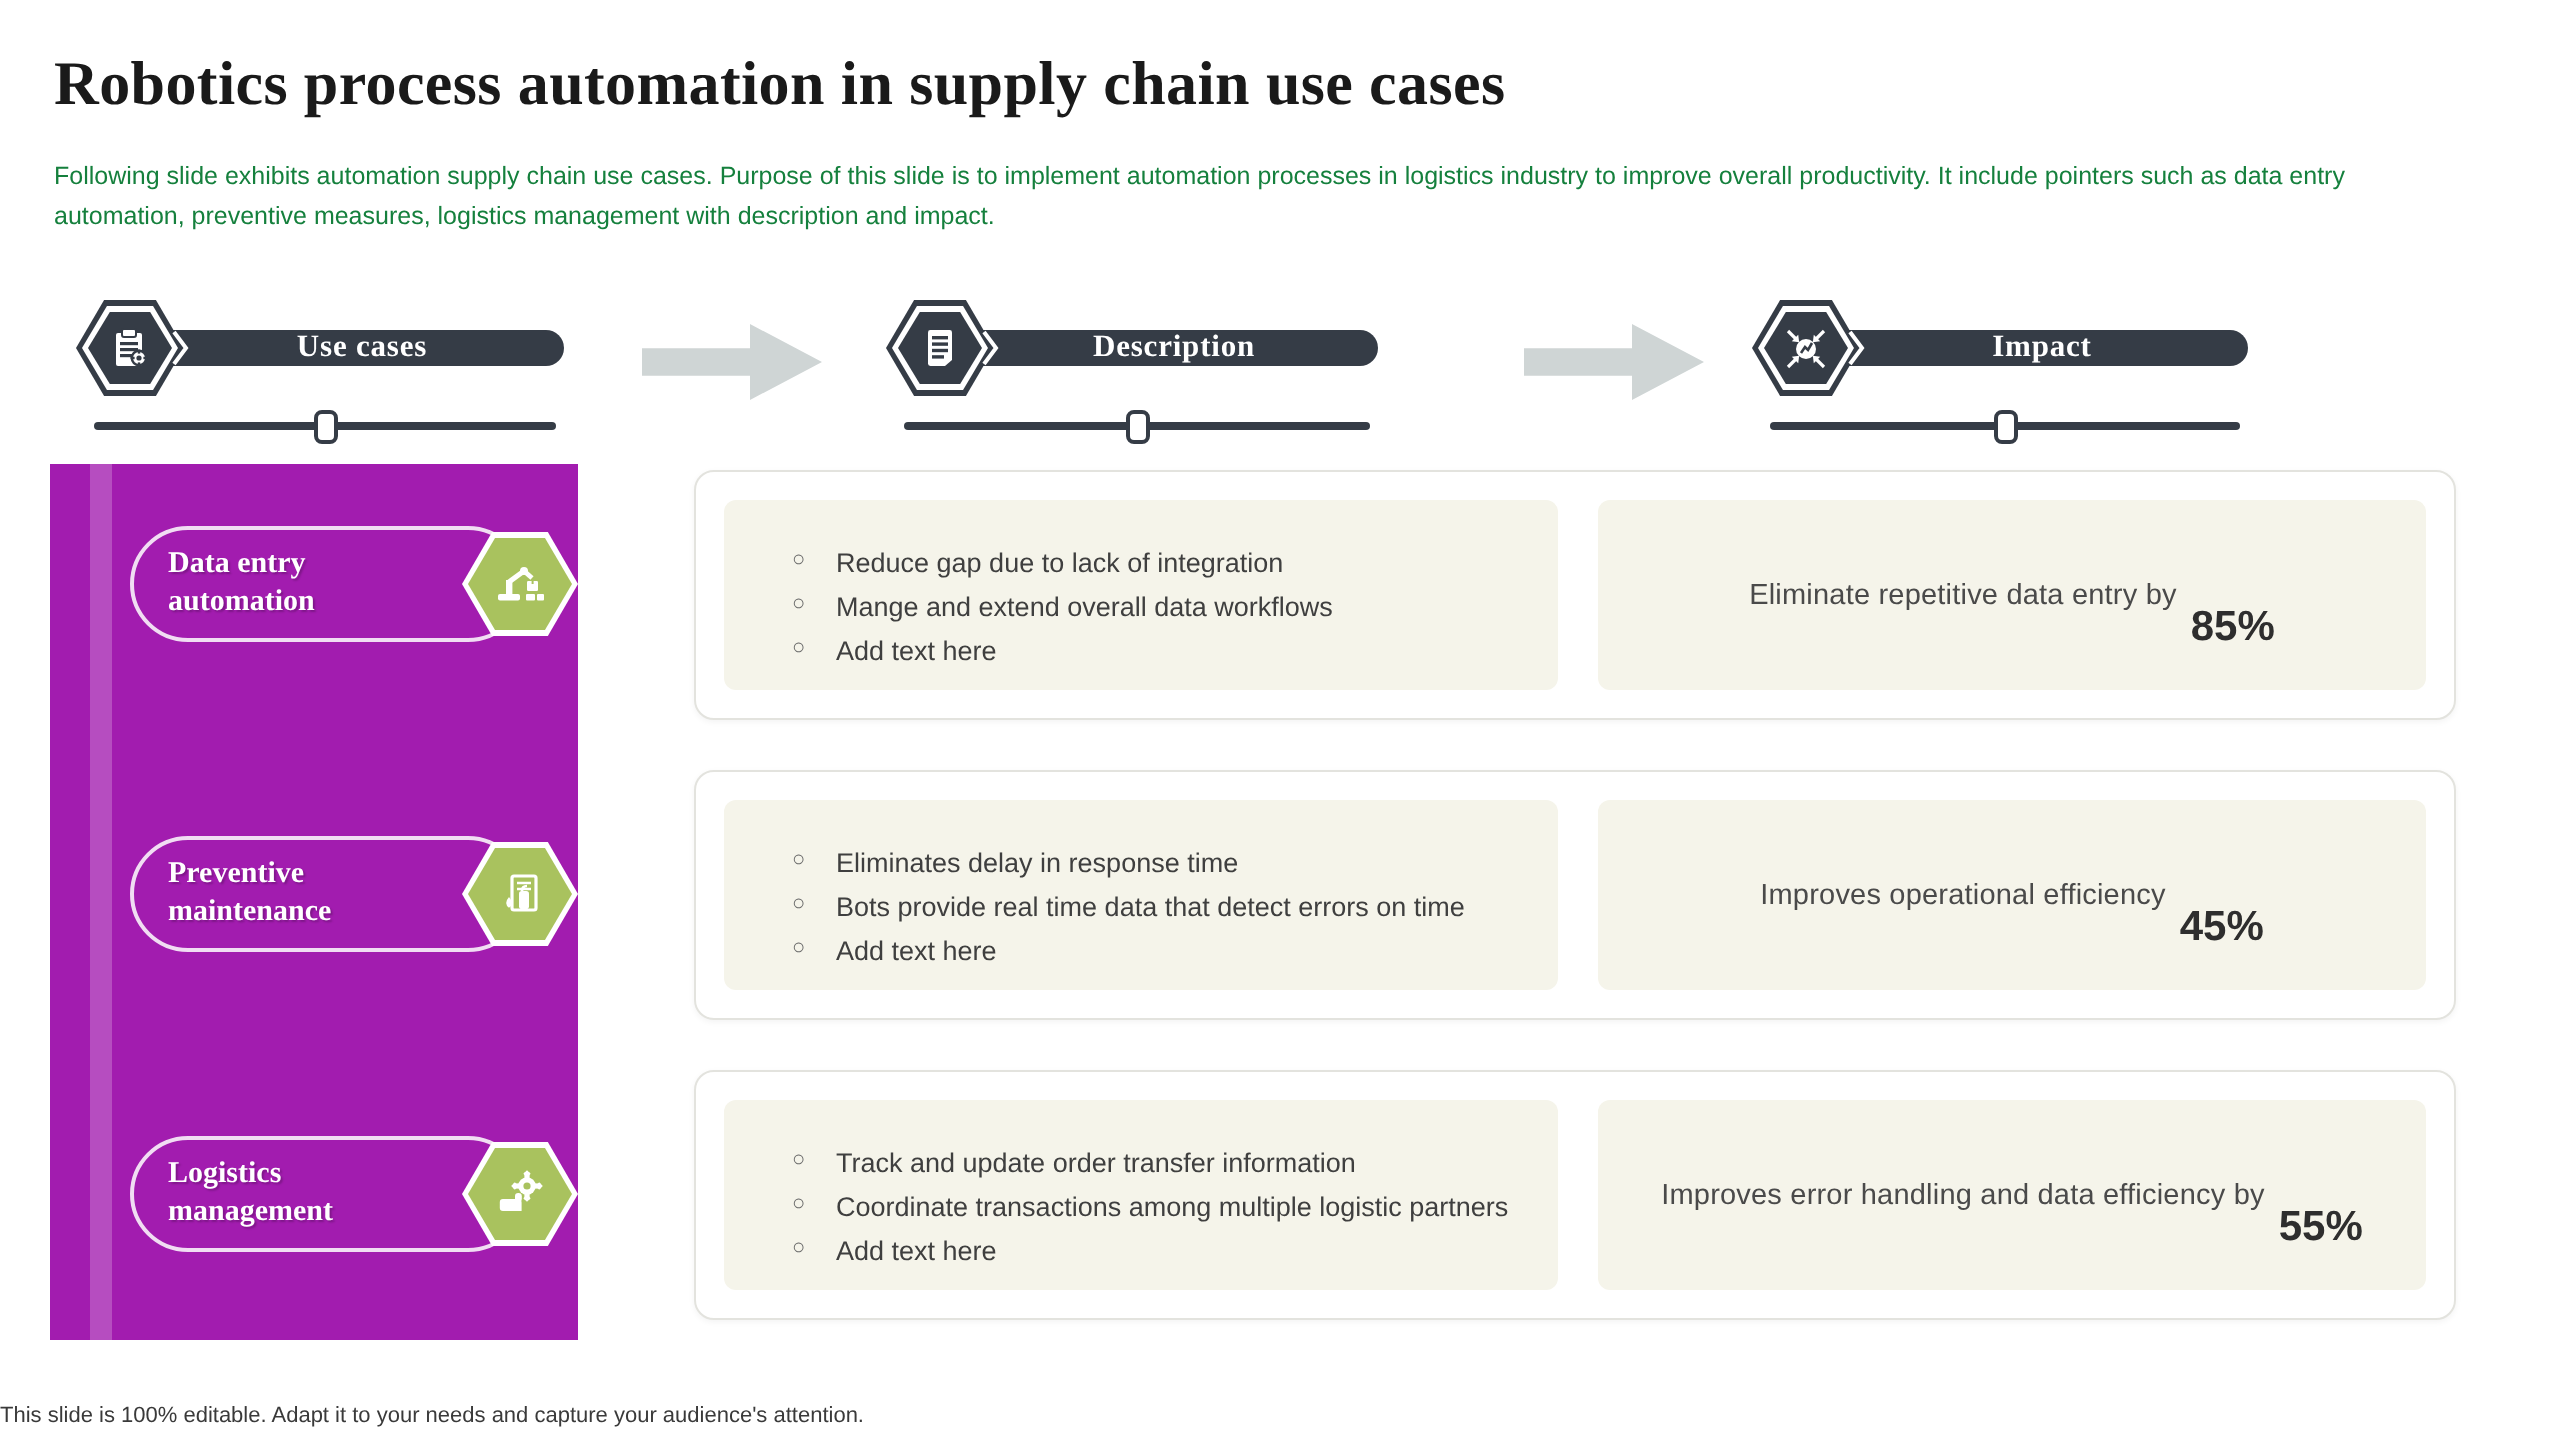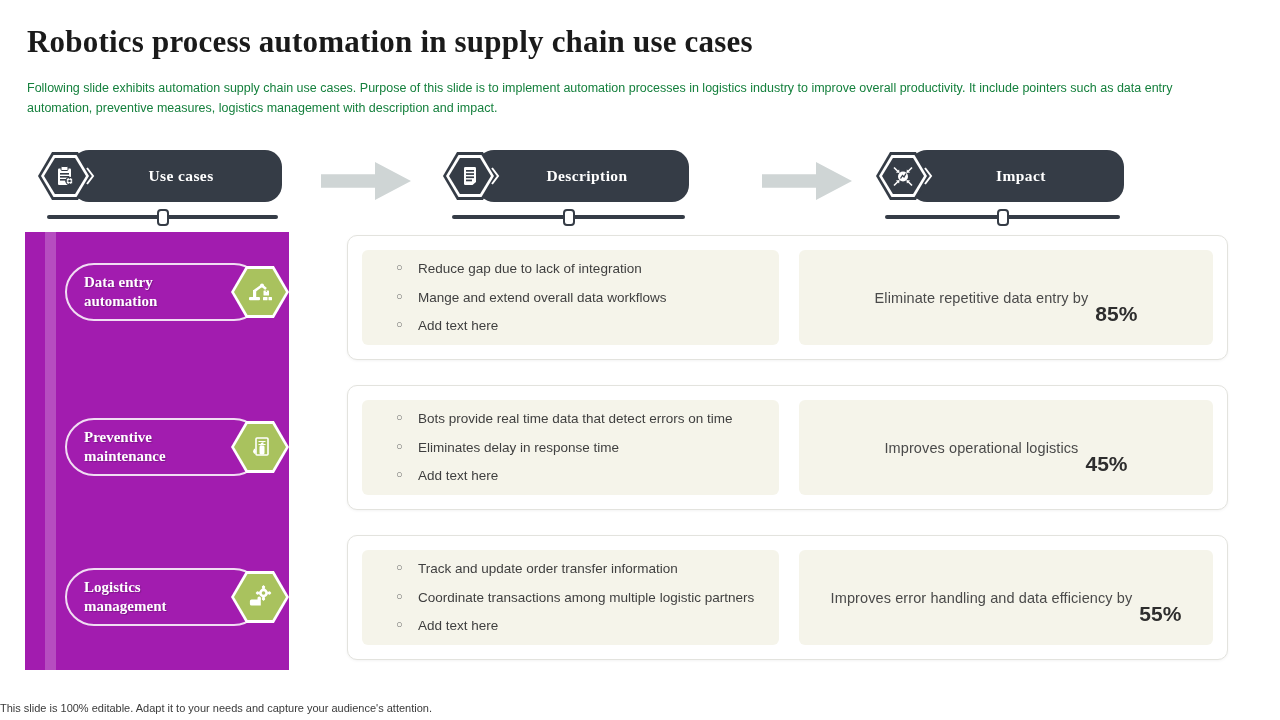--- a/index.html
+++ b/index.html
@@ -25,21 +25,21 @@
   .badge-group { position:absolute; top:150px; }
   .badge-row { display:flex; align-items:center; }
   .hdr-hex { position:relative; width:54px; height:48px; flex:none; z-index:2; }
   .hexclip { clip-path:polygon(26% 0,74% 0,100% 50%,74% 100%,26% 100%,0 50%); }
   .hex-l1 { position:absolute; inset:0; background:#353c46; }
   .hex-l2 { position:absolute; inset:3px; background:#ffffff; }
   .hex-l3 { position:absolute; inset:6px; background:#353c46; }
   .hdr-hex svg.glyph { position:absolute; left:50%; top:50%; transform:translate(-50%,-50%); z-index:3; }
   .hdr-chev { position:absolute; right:-3px; top:50%; transform:translateY(-50%); z-index:4; }
   .hdr-pill {
-    flex:1; height:52px; margin-left:-20px; padding-left:8px;
+    flex:1; height:18px; margin-left:-20px; padding-left:8px;
     background:#353c46; border-radius:17px; z-index:1;
     display:flex; align-items:center; justify-content:center;
     color:#fff; font-family:"Liberation Serif", serif; font-weight:bold;
     font-size:15.5px; letter-spacing:.4px;
   }
   .slider { position:relative; margin:7px 4px 0 9px; height:17px; }
   .slider-line { position:absolute; top:6px; left:0; right:0; height:4px; background:#353c46; border-radius:2px; }
   .slider-handle {
     position:absolute; left:50%; top:0; transform:translateX(-50%);
     width:12px; height:17px; background:#fff; border:2px solid #353c46; border-radius:4px;
@@ -67,21 +67,21 @@
 
   
   .row-card {
     position:absolute; left:347px; width:881px; height:125px;
     background:#fff; border:1px solid #e3e3de; border-radius:10px;
     box-shadow:0 1px 3px rgba(0,0,0,.05);
     display:flex; padding:14px; gap:20px;
   }
   .desc-box {
     width:417px; background:#f5f4ea; border-radius:6px;
-    display:flex; flex-direction:column; justify-content:space-between;
+    display:flex; flex-direction:column; justify-content:flex-end;
     padding:8px 10px 8px 34px;
   }
   .desc-box li {
     list-style:none; position:relative; padding-left:22px;
     font-size:13.5px; color:#3f3f3f; line-height:1.62;
   }
   .desc-box li::before {
     content:"○"; position:absolute; left:0; top:1px; font-size:11px; color:#6b6b6b;
   }
   .impact-box {
@@ -267,26 +267,26 @@
       <li>Add text here</li>
     </ul>
     <div class="impact-box">
       <span class="impact-text">Eliminate repetitive data entry by</span>
       <span class="impact-value">85%</span>
     </div>
   </div>
 
   <div class="row-card" style="top:385px;">
     <ul class="desc-box">
+      <li>Eliminates delay in response time</li>
       <li>Bots provide real time data that detect errors on time</li>
-      <li>Eliminates delay in response time</li>
       <li>Add text here</li>
     </ul>
     <div class="impact-box">
-      <span class="impact-text">Improves operational logistics</span>
+      <span class="impact-text">Improves operational efficiency</span>
       <span class="impact-value">45%</span>
     </div>
   </div>
 
   <div class="row-card" style="top:535px;">
     <ul class="desc-box">
       <li>Track and update order transfer information</li>
       <li>Coordinate transactions among multiple logistic partners</li>
       <li>Add text here</li>
     </ul>

